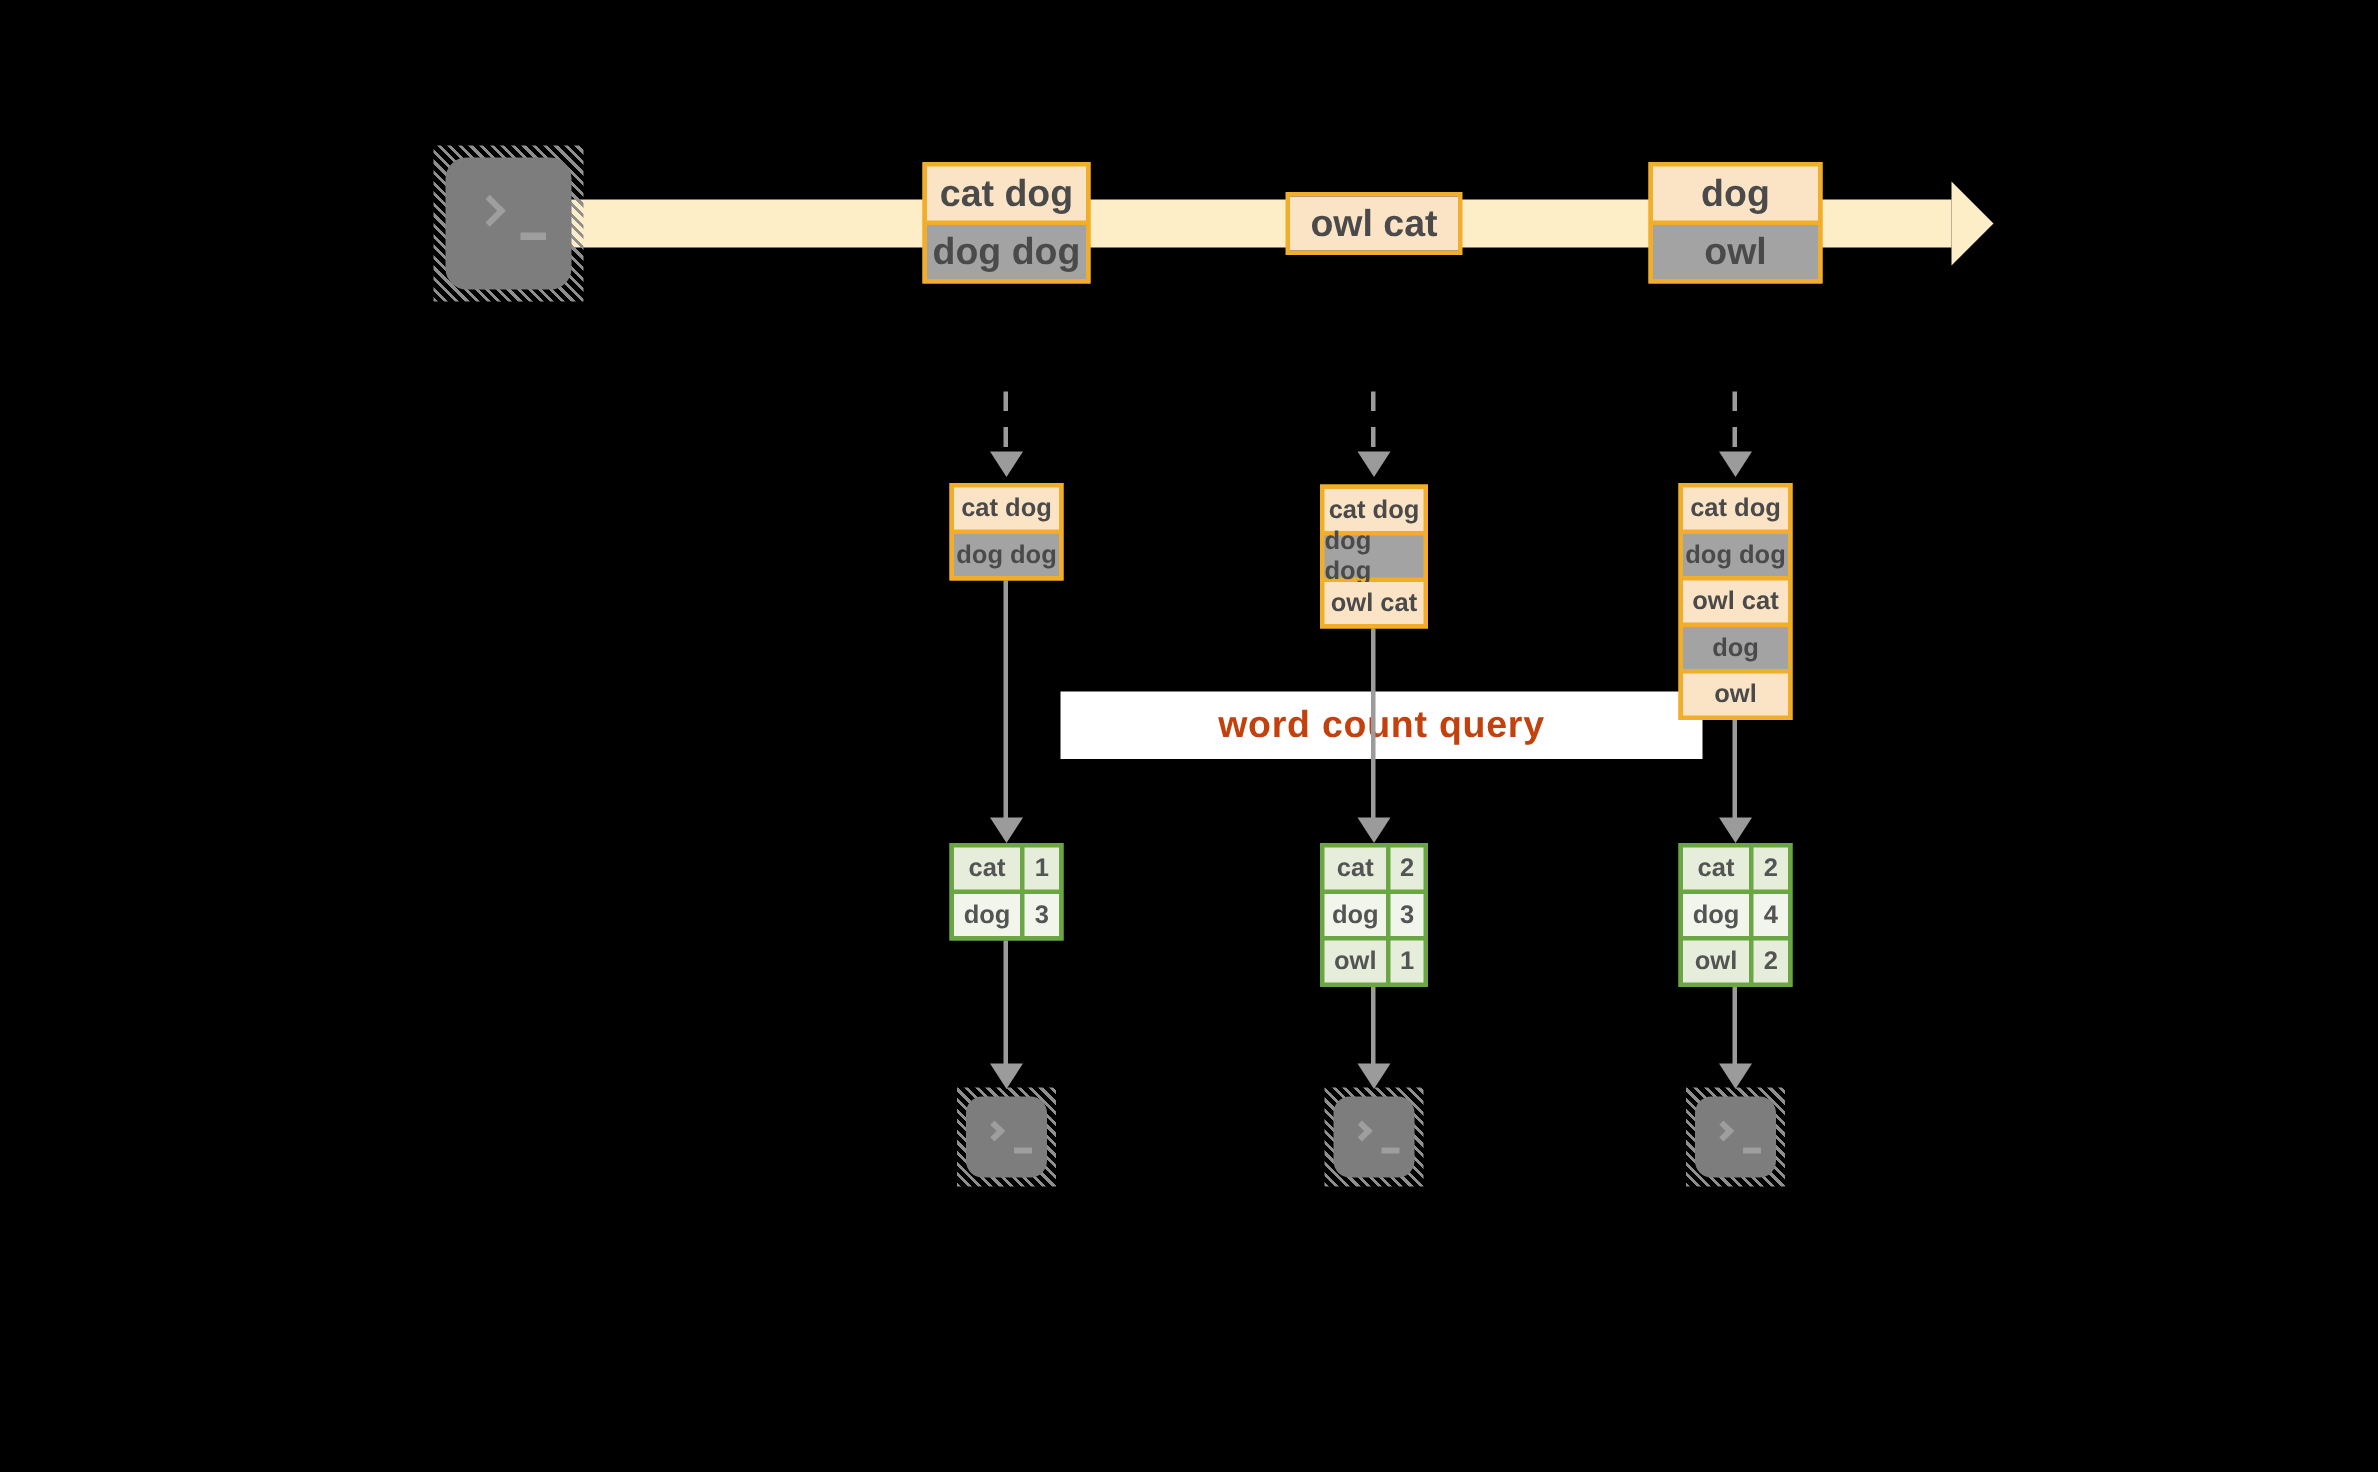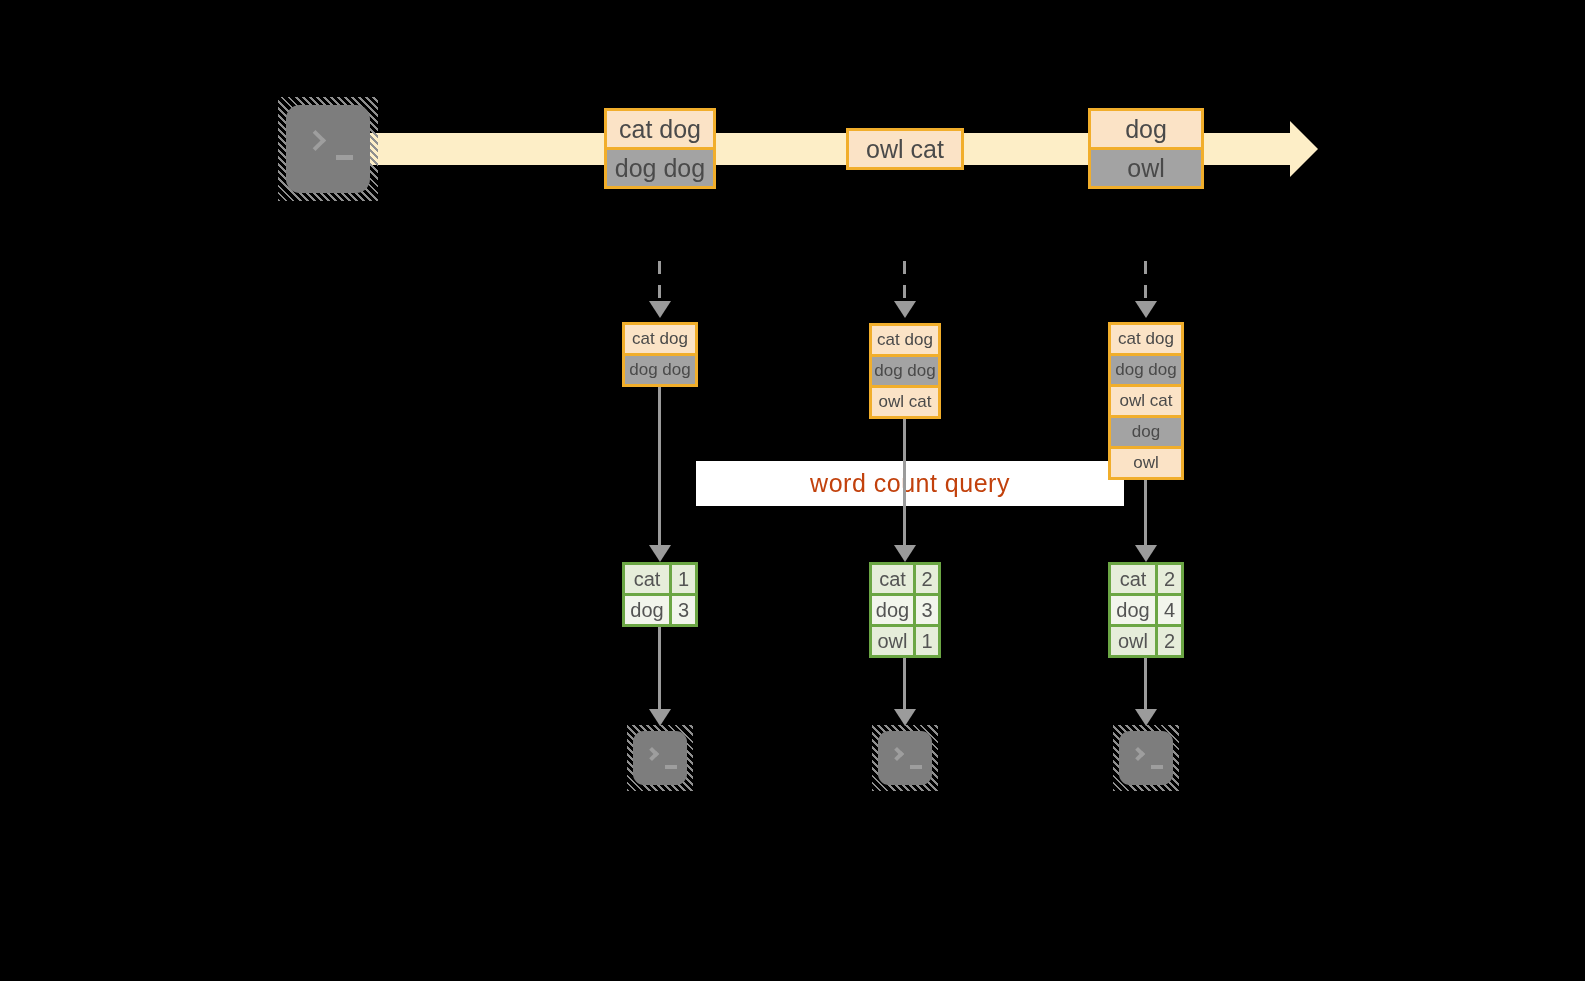--- a/index.html
+++ b/index.html
@@ -45,21 +45,21 @@
 
   
   .qband {
     left:696px; top:461px; width:428px; height:45px; background:#ffffff; z-index:1;
     display:flex; align-items:center; justify-content:center;
   }
   .qband span { font-size:25px; color:#c2410c; position:relative; z-index:4; letter-spacing:0.5px; }
 
   
   .gtable { background:#6ba644; border:3px solid #6ba644; display:grid; gap:3px; z-index:3; }
-  .gcell { display:flex; align-items:center; justify-content:center; font-size:20px; color:#545454; }
+  .gcell { display:flex; align-items:center; justify-content:center; font-size:17px; color:#545454; }
   .g-dark { background:#e6edda; }
   .g-light { background:#f2f5ec; }
 
   
   .term {
     z-index:3;
     background:repeating-linear-gradient(45deg, #8f8f8f 0 2px, transparent 2px 5px);
   }
   .term-inner { position:absolute; background:#7d7d7d; border-radius:14px; }
   .src .term-inner { left:8px; top:8px; right:8px; bottom:8px; }
@@ -67,21 +67,21 @@
   .chev { position:absolute; border-top:4px solid #9e9e9e; border-right:4px solid #9e9e9e; transform:rotate(45deg); }
   .src .chev { left:22px; top:28px; width:15px; height:15px; }
   .sink .chev { left:14px; top:18px; width:10px; height:10px; }
   .uscore { position:absolute; background:#9e9e9e; }
   .src .uscore { left:50px; top:50px; width:17px; height:5px; }
   .sink .uscore { left:32px; top:34px; width:12px; height:4px; }
 </style>
 </head>
 <body>
 
-<div class="abs" style="left:0;top:0;width:1299px;height:981px;">
+<div class="abs" style="left:11px;top:0;width:1299px;height:981px;font-weight:bold;">
 
   <div class="abs stream-band"></div>
   <div class="abs stream-head"></div>
 
   <div class="abs term src" style="left:278px; top:97px; width:100px; height:104px;">
     <div class="term-inner">
       <span class="chev"></span>
       <span class="uscore"></span>
     </div>
   </div>

